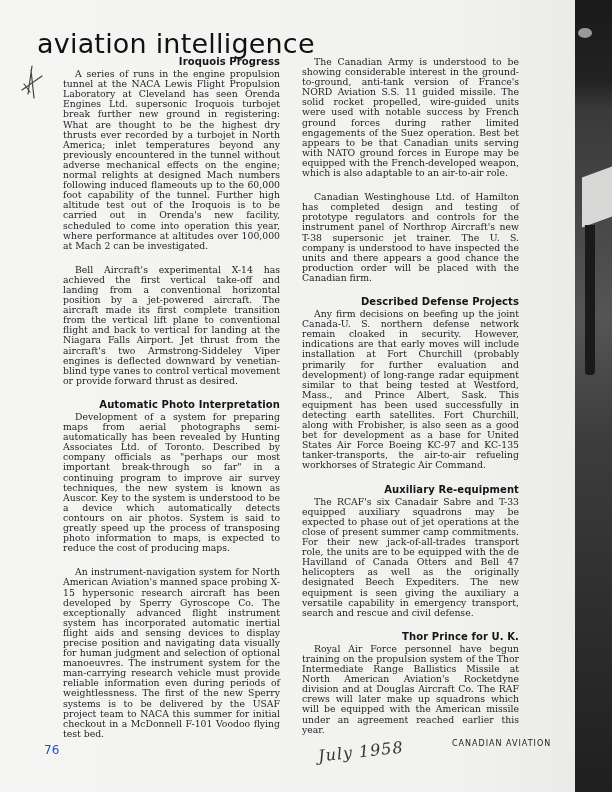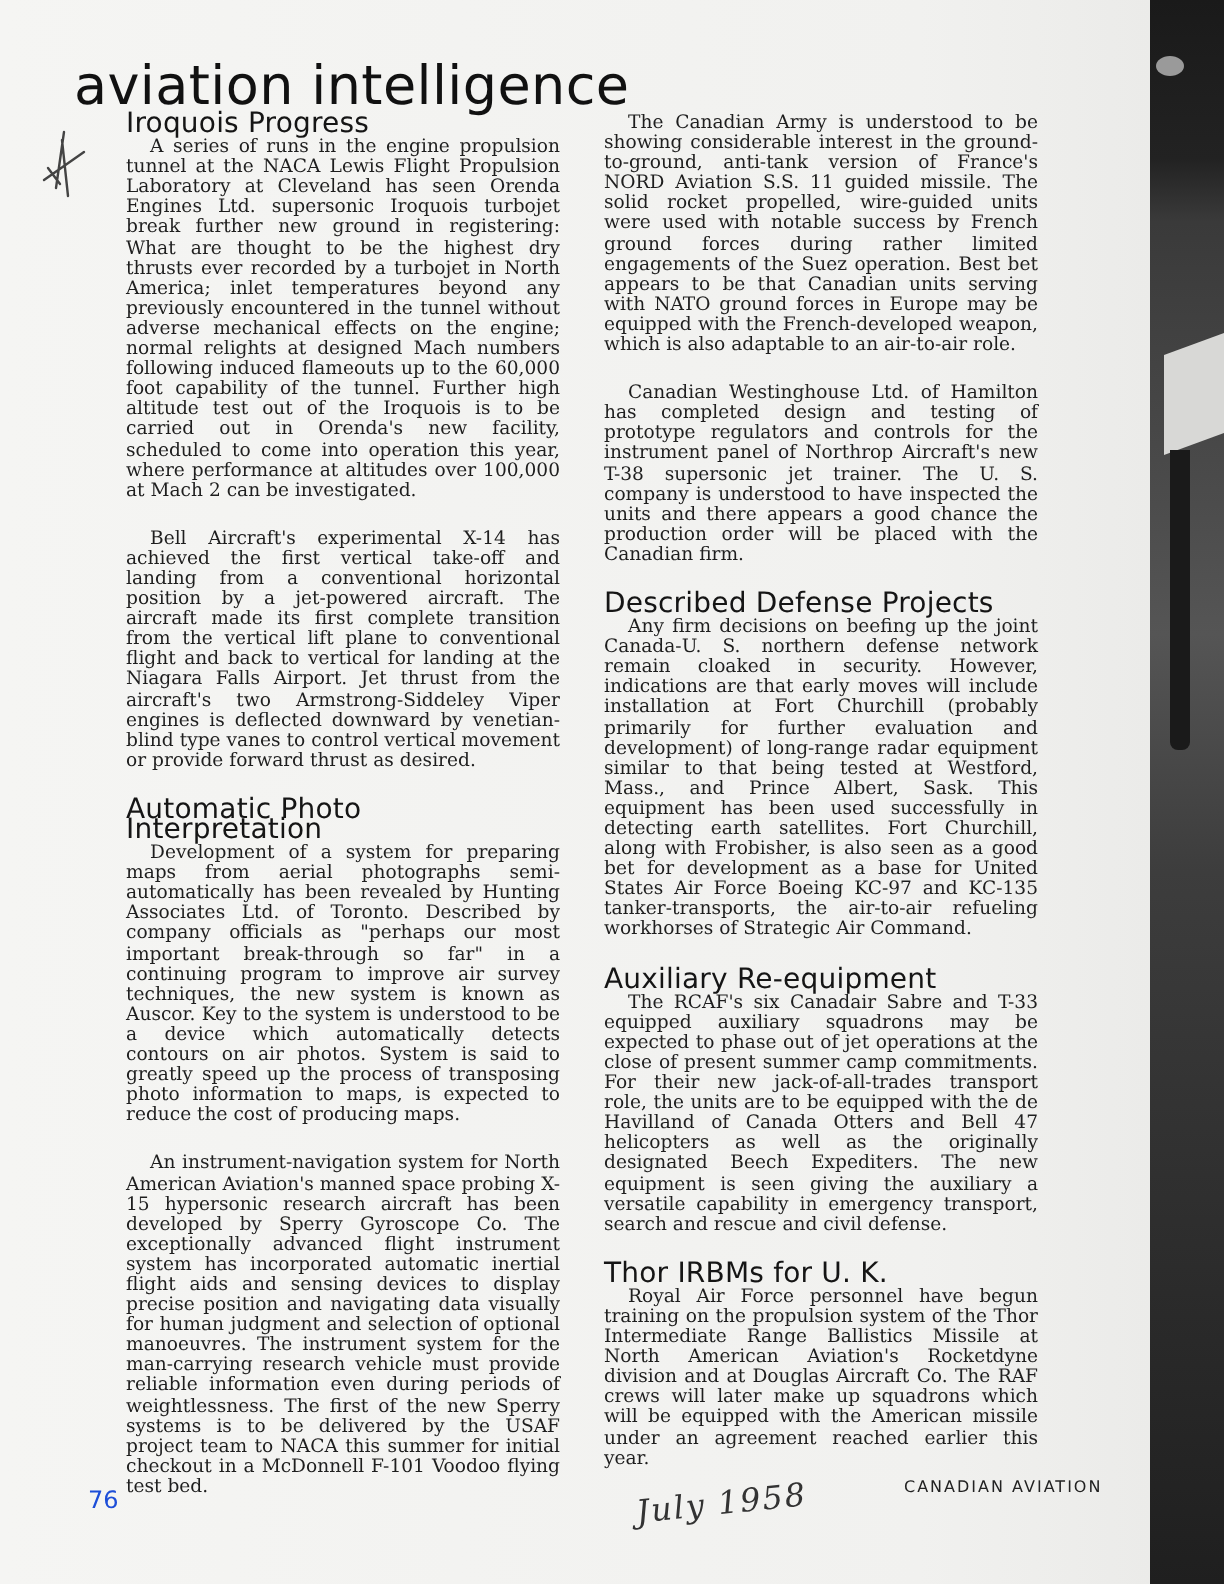--- a/index.html
+++ b/index.html
@@ -38,22 +38,22 @@
     }
     .col {
       position: absolute; top: 57px; width: 217px;
       font-size: 9.3px; line-height: 10.1px;
     }
     .col.left { left: 63px; }
     .col.right { left: 302px; }
     .article { margin-bottom: 14px; }
     .article h2 {
       font-family: "DejaVu Sans", sans-serif;
-      font-size: 14px; font-weight: normal; margin: 0 0 2px 0;
-      letter-spacing: 0.1px; color: #151515;
+      font-size: 10px; font-weight: bold; margin: 0 0 2px 0;
+      letter-spacing: 0.1px; color: #151515; text-align: right;
     }
     .article p {
       margin: 0; text-align: justify; text-indent: 12px;
       hyphens: manual;
     }
     .annotation-mark {
       position: absolute; left: 18px; top: 64px; width: 26px; height: 38px;
     }
     .page-number {
       position: absolute; left: 44px; top: 743px;
@@ -113,20 +113,20 @@
   </div>
   <div class="article">
     <h2>Described Defense Projects</h2>
     <p>Any firm decisions on beefing up the joint Canada-U. S. northern defense network remain cloaked in security. However, indications are that early moves will include installation at Fort Churchill (probably primarily for further evaluation and development) of long-range radar equipment similar to that being tested at Westford, Mass., and Prince Albert, Sask. This equipment has been used successfully in detecting earth satellites. Fort Churchill, along with Frobisher, is also seen as a good bet for development as a base for United States Air Force Boeing KC-97 and KC-135 tanker-transports, the air-to-air refueling workhorses of Strategic Air Command.</p>
   </div>
   <div class="article">
     <h2>Auxiliary Re-equipment</h2>
     <p>The RCAF's six Canadair Sabre and T-33 equipped auxiliary squadrons may be expected to phase out of jet operations at the close of present summer camp commitments. For their new jack-of-all-trades transport role, the units are to be equipped with the de Havilland of Canada Otters and Bell 47 helicopters as well as the originally designated Beech Expediters. The new equipment is seen giving the auxiliary a versatile capability in emergency transport, search and rescue and civil defense.</p>
   </div>
   <div class="article">
-    <h2>Thor IRBMs for U. K.</h2>
+    <h2>Thor Prince for U. K.</h2>
     <p>Royal Air Force personnel have begun training on the propulsion system of the Thor Intermediate Range Ballistics Missile at North American Aviation's Rocketdyne division and at Douglas Aircraft Co. The RAF crews will later make up squadrons which will be equipped with the American missile under an agreement reached earlier this year.</p>
   </div>
 </div>
 
 <div class="page-number">76</div>
 <div class="handwritten-date">July 1958</div>
 <div class="publication">CANADIAN AVIATION</div>
 
 </body></html>

